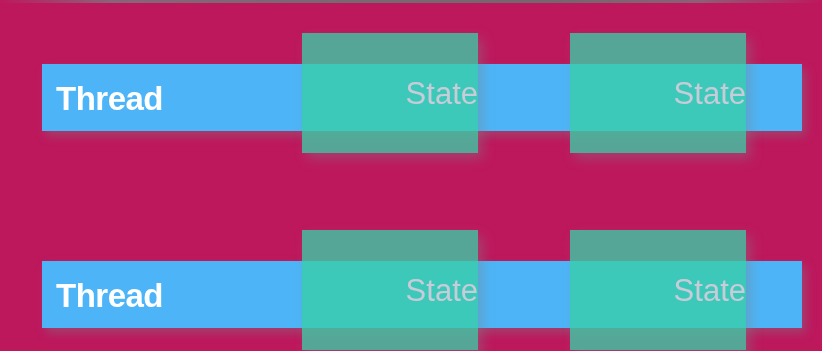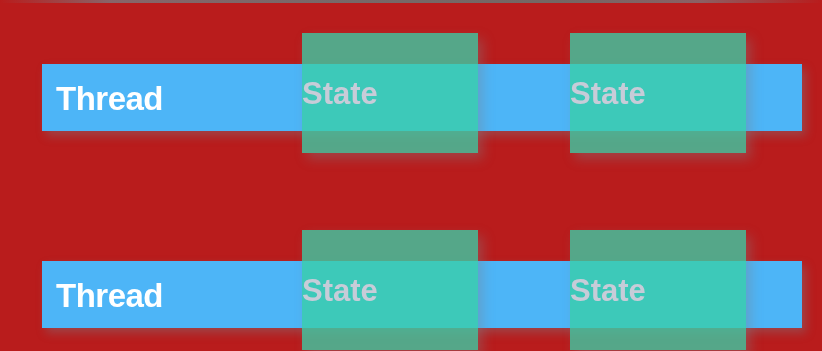--- a/index.html
+++ b/index.html
@@ -14,21 +14,21 @@
     font-family: "Liberation Sans", sans-serif;
     position: relative;
   }
 
   #slide {
     position: absolute;
     left: 0;
     top: 0;
     width: 822px;
     height: 351px;
-    background: #b91c1c;
+    background: #be185d;
     overflow: hidden;
   }
 
   
   .top-edge {
     position: absolute;
     left: 0;
     top: 0;
     width: 822px;
     height: 3px;
@@ -86,24 +86,24 @@
   }
   .state-box.box-a { left: 302px; }
   .state-box.box-b { left: 570px; }
 
   .state-label {
     position: absolute;
     left: 0;
     right: 0;
     top: 50%;
     transform: translateY(-50%);
-    text-align: left;
+    text-align: right;
     color: #c7ccd8;
     font-size: 31px;
-    font-weight: bold;
+    font-weight: normal;
     line-height: 1;
     white-space: nowrap;
   }
 </style>
 </head>
 <body>
 
 <div id="slide">
 
   <div class="top-edge"></div>

